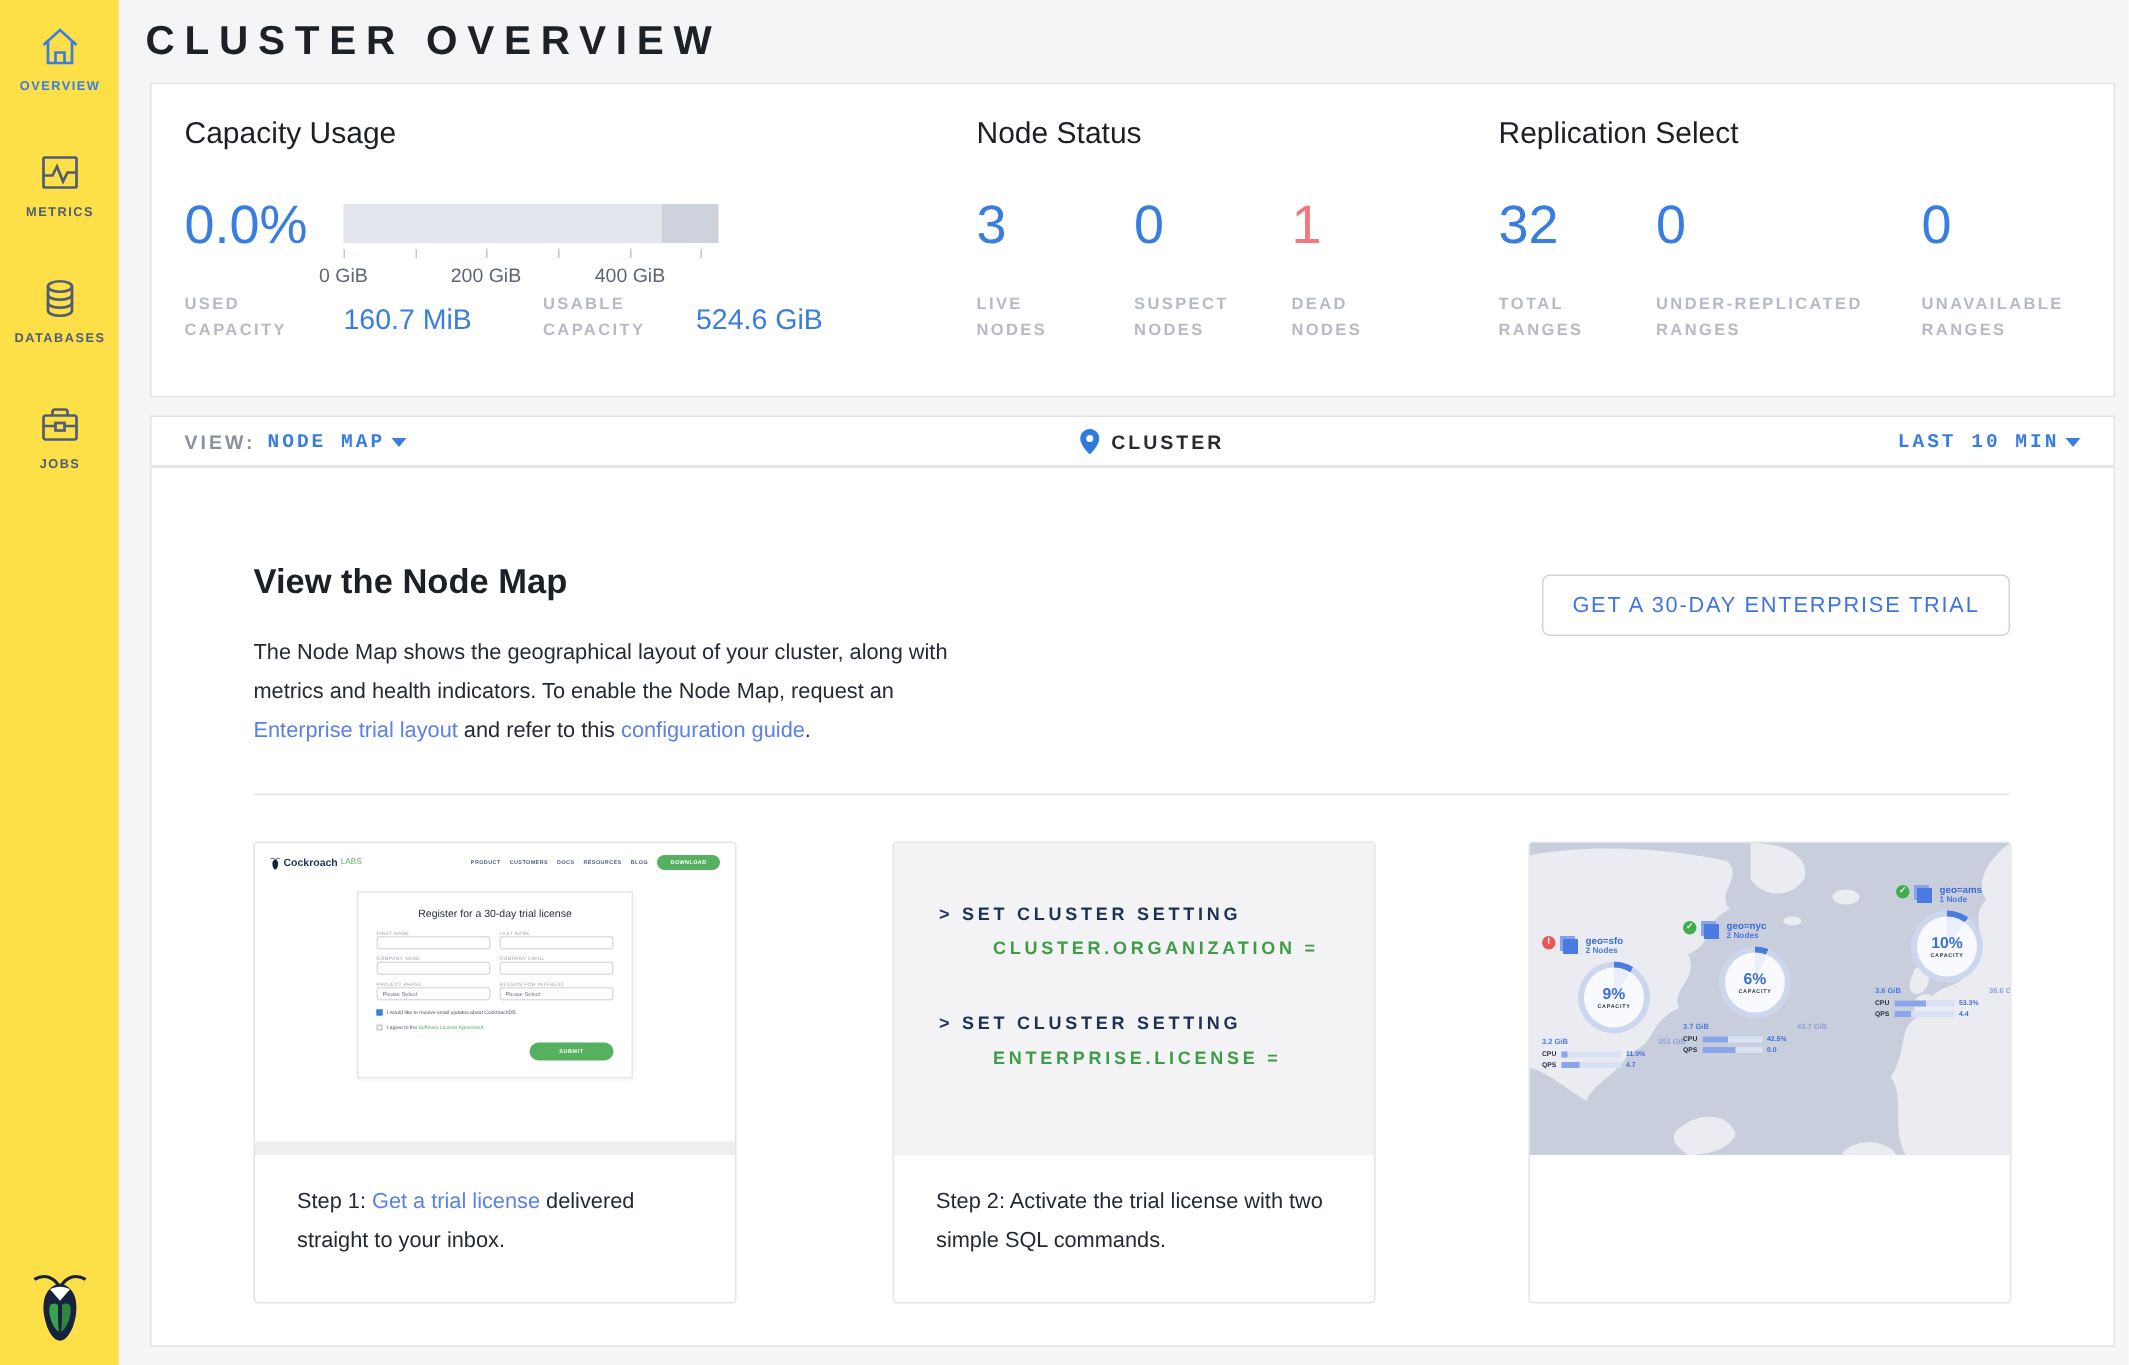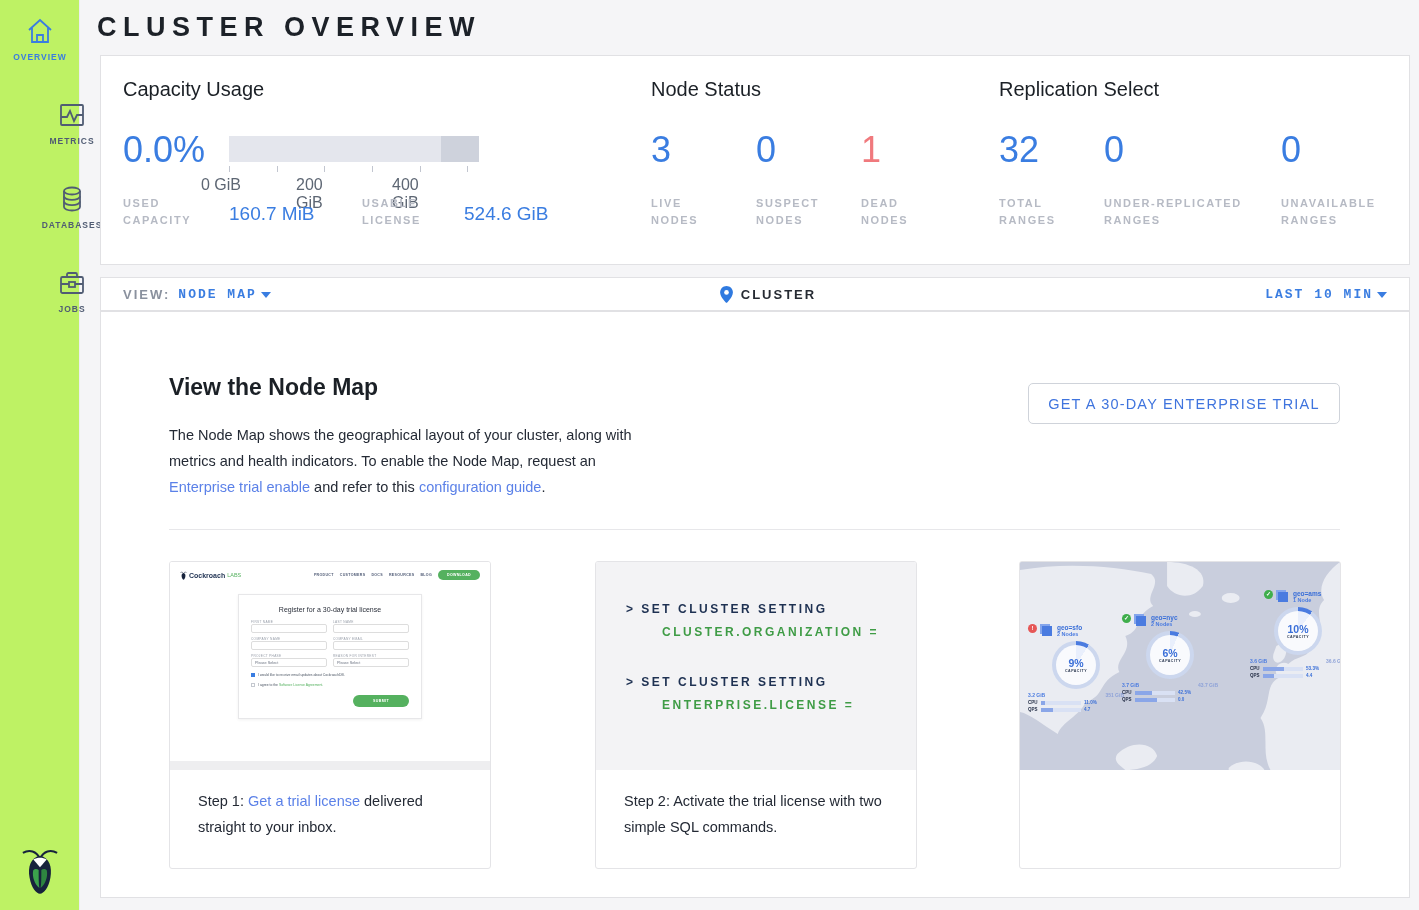--- a/index.html
+++ b/index.html
@@ -1,45 +1,45 @@
 <!DOCTYPE html>
 <html><head>
 <meta charset="utf-8">
 <style>
   * { margin:0; padding:0; box-sizing:border-box; }
   html,body { width:1419px; height:910px; }
   body { font-family:"Liberation Sans", sans-serif; background:#f5f5f7; color:#242a35; }
   .app { position:relative; width:1419px; height:910px; overflow:hidden; background:#f5f5f7; }
 
   
-  .sidebar { position:absolute; left:0; top:0; width:80px; height:910px; background:#bef264; border-right:1px solid #ededf0; }
+  .sidebar { position:absolute; left:0; top:0; width:80px; height:910px; background:#fde047; border-right:1px solid #ededf0; }
   .side-item { width:80px; padding-top:16px; display:flex; flex-direction:column; align-items:center; cursor:pointer; }
   .side-item .icon { width:30px; height:30px; color:#505c73; }
   .side-item .lbl { margin-top:6px; font-size:8.5px; letter-spacing:1px; font-weight:700; color:#505c73; }
   .side-item.active .icon, .side-item.active .lbl { color:#3a7de1; }
-  .side-item + .side-item { margin-top:22px;margin-left:32px; }
+  .side-item + .side-item { margin-top:22px; }
   .roach { position:absolute; left:50%; transform:translateX(-50%); bottom:14px; width:38px; height:52px; }
 
   
   .page-title { position:absolute; left:97px; top:12px; font-size:27px; font-weight:600; letter-spacing:6.5px; color:#1c2128; }
 
   
   .panel { position:absolute; background:#ffffff; border:1px solid #e1e1e4; }
   .summary { left:100px; top:55px; width:1310px; height:210px; }
   .sec-title { position:absolute; top:22px; font-size:20px; font-weight:500; color:#1b2026; }
   .big-num { position:absolute; top:72px; font-size:36px; line-height:44px; font-weight:400; color:#3a7de1; }
   .big-num.red { color:#f0797d; }
   .stat-label { position:absolute; top:139px; font-size:11px; line-height:17px; letter-spacing:1.6px; font-weight:600; color:#b6bac4; }
   .stat-value { position:absolute; top:147px; font-size:19px; font-weight:500; color:#3a7de1; }
 
   .cap-bar { position:absolute; left:128px; top:80px; height:26px; display:flex; }
   .cap-bar .seg-a { width:212px; height:26px; background:#e4e6ed; }
   .cap-bar .seg-b { width:38px; height:26px; background:#ced2dc; }
   .tick { position:absolute; top:110px; width:1px; height:6px; background:#c2c6d0; }
-  .tick-lbl { position:absolute; top:120px; width:56px; font-size:16px; color:#5d6673; }
+  .tick-lbl { position:absolute; top:120px; width:56px; text-align:center; font-size:13px; color:#5d6673; }
 
   
   .viewbar { left:100px; top:277px; width:1310px; height:34px; display:flex; align-items:center; justify-content:space-between; padding:0 22px; }
   .vb-left, .vb-center, .vb-right { display:flex; align-items:center; gap:8px; }
   .vb-label { font-size:13px; letter-spacing:2px; color:#8a919e; font-weight:600; }
   .vb-value { font-size:13px; letter-spacing:2px; color:#3a7de1; font-weight:700; cursor:pointer;font-family:Liberation Mono, monospace; }
   .caret { display:inline-block; width:0; height:0; border-left:5px solid transparent; border-right:5px solid transparent; border-top:6px solid #3a7de1; margin-left:4px; }
   .vb-cluster { font-size:13px; letter-spacing:2px; color:#262b33; font-weight:700; }
   .pin { width:13px; height:17px; }
 
@@ -179,21 +179,21 @@
     <div class="tick" style="left:176px"></div>
     <div class="tick" style="left:223px"></div>
     <div class="tick" style="left:271px"></div>
     <div class="tick" style="left:319px"></div>
     <div class="tick" style="left:366px"></div>
     <div class="tick-lbl" style="left:100px">0 GiB</div>
     <div class="tick-lbl" style="left:195px">200 GiB</div>
     <div class="tick-lbl" style="left:291px">400 GiB</div>
     <div class="stat-label" style="left:22px;width:95px">USED CAPACITY</div>
     <div class="stat-value" style="left:128px">160.7 MiB</div>
-    <div class="stat-label" style="left:261px;width:95px">USABLE LICENSE</div>
+    <div class="stat-label" style="left:261px;width:95px">USABLE CAPACITY</div>
     <div class="stat-value" style="left:363px">524.6 GiB</div>
 
     <div class="sec-title" style="left:550px">Node Status</div>
     <div class="big-num" style="left:550px">3</div>
     <div class="big-num" style="left:655px">0</div>
     <div class="big-num red" style="left:760px">1</div>
     <div class="stat-label" style="left:550px;width:80px">LIVE NODES</div>
     <div class="stat-label" style="left:655px;width:90px">SUSPECT NODES</div>
     <div class="stat-label" style="left:760px;width:80px">DEAD NODES</div>
 
@@ -218,21 +218,21 @@
         </svg>
       <span class="vb-cluster">CLUSTER</span>
     </div>
     <div class="vb-right">
       <span class="vb-value"><span>LAST 10 MIN</span><span class="caret"></span></span>
     </div>
   </div>
 
   <div class="panel main">
     <div class="nm-title">View the Node Map</div>
-    <p class="nm-desc"><span>The Node Map shows the geographical layout of your cluster, along with metrics and health indicators. To enable the Node Map, request an </span><a class="link">Enterprise trial enable</a><span> and refer to this </span><a class="link">configuration guide</a><span>.</span></p>
+    <p class="nm-desc"><span>The Node Map shows the geographical layout of your cluster, along with metrics and health indicators. To enable the Node Map, request an </span><a class="link">Enterprise trial layout</a><span> and refer to this </span><a class="link">configuration guide</a><span>.</span></p>
     <button class="trial-btn">GET A 30-DAY ENTERPRISE TRIAL</button>
     <div class="divider"></div>
 
     <div class="card c1">
       <div class="card-img">
         <div class="site">
           <div class="site-head">
             <span class="site-logo">
               <svg class="mini-roach" viewBox="0 0 40 54">
                   <path d="M20 15 C16 7 9 5 2 9" stroke="#17233c" stroke-width="3" fill="none"></path>

